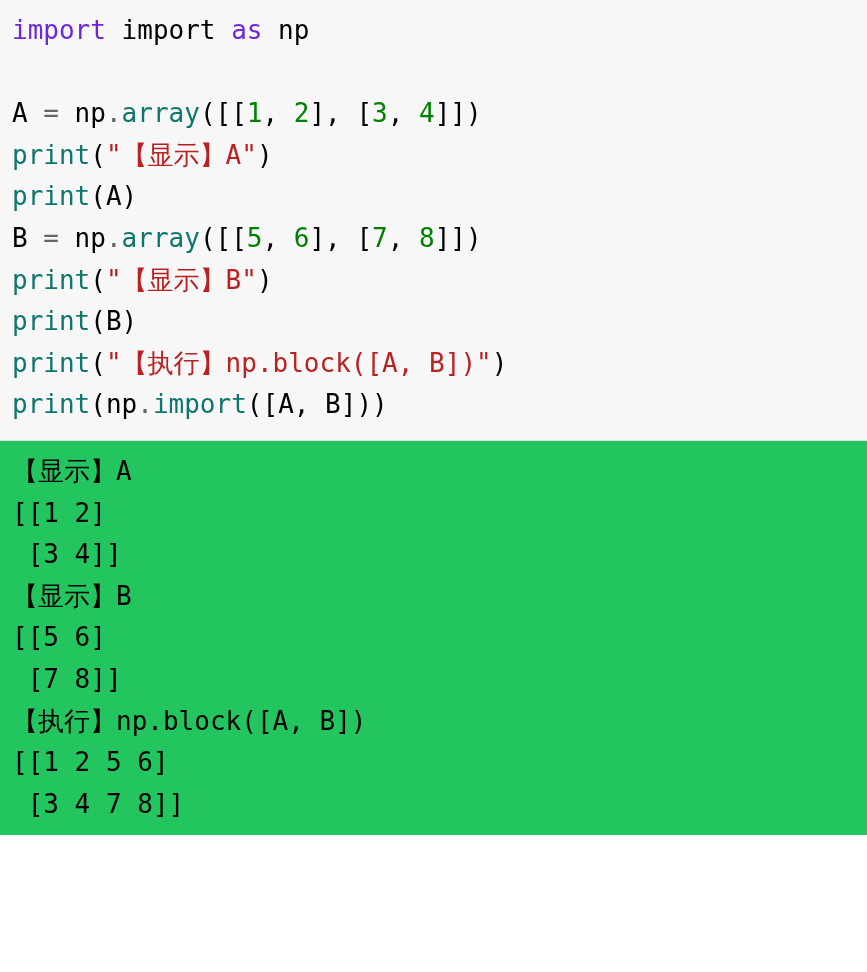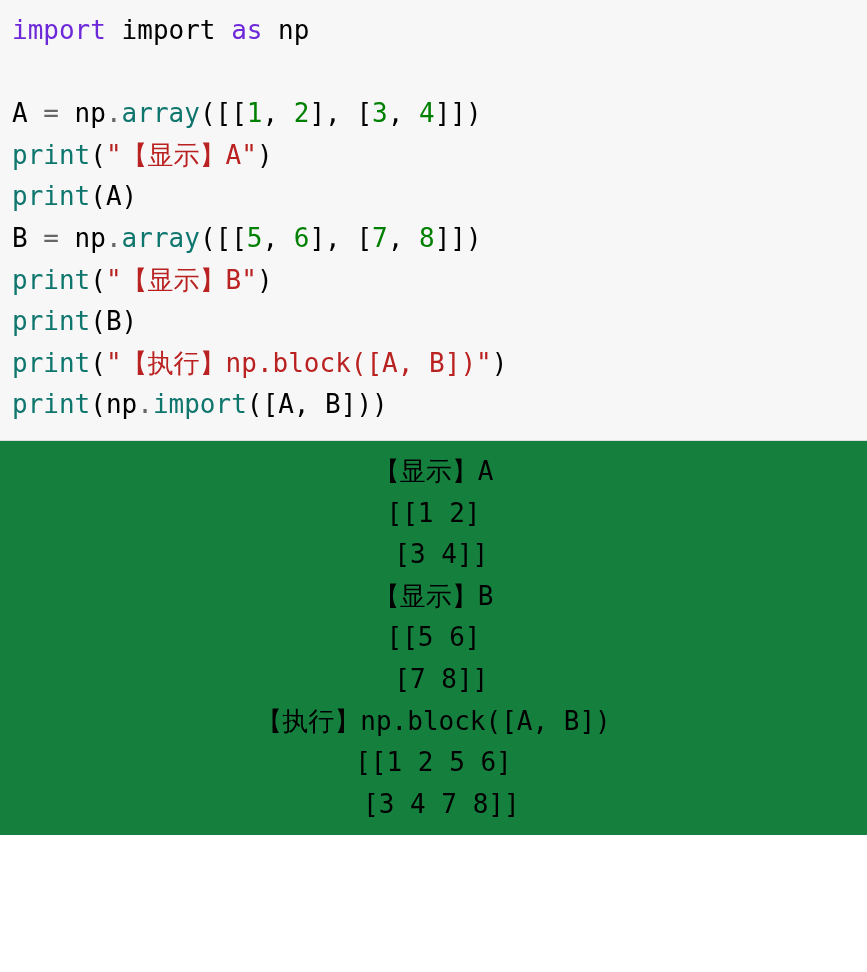--- a/index.html
+++ b/index.html
@@ -15,24 +15,23 @@
       background: #fff;
       width: 867px;
     }
     .code-block {
       background: #f7f7f7;
       padding: 10px 12px 14px 12px;
       white-space: pre;
       border-bottom: 1px solid #ddd;
     }
     .output-block {
-      background: #15803d;
+      background: #22c55e;
       padding: 10px 12px;
       white-space: pre;
-      text-align: center;
     }
     .kw { color: #6d28d9; font-weight: normal; }
     .op { color: #666666; }
     .fn { color: #0f766e; }
     .num { color: #008000; }
     .str { color: #ba2121; }
     pre { font-family: inherit; }
   </style>
 </head>
 <body>

